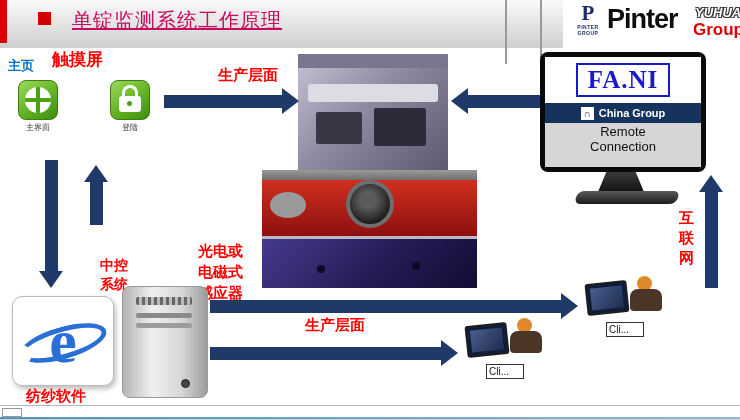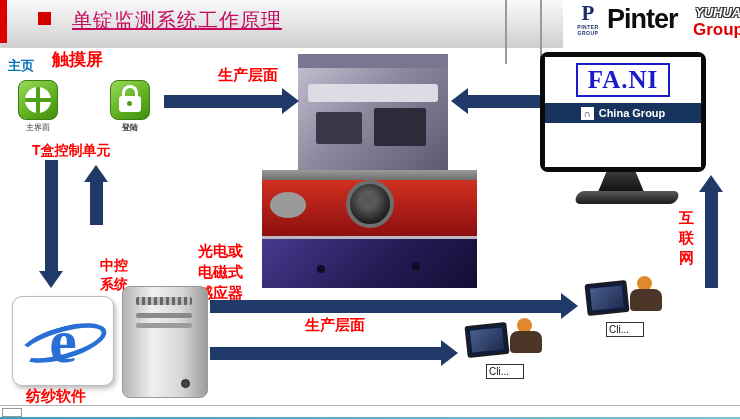--- a/index.html
+++ b/index.html
@@ -151,23 +151,22 @@
   </div>
   <div class="abs gcap" style="left:16px; top:122px;">主界面</div>
 
   <div class="abs gicon" style="left:110px; top:80px;">
     <div class="lock">
       <div class="shackle"></div>
         <div class="lockbody"></div>
         <div class="keyhole"></div>
     </div>
   </div>
-  <div class="abs gcap" style="left:108px; top:122px;font-weight:bold;">登陆</div>
-
-  <div class="abs rlab" style="left:32px; top:142px; font-size:14px;">T盒控制单元</div>
+  <div class="abs gcap" style="left:108px; top:122px;">登陆</div>
+
   <div class="abs rlab" style="left:218px; top:66px; font-size:15px;">生产层面</div>
 
   <div class="abs photo1">
     <div class="abs p1-top"></div>
     <div class="abs p1-bar"></div>
     <div class="abs p1-slot1"></div>
     <div class="abs p1-slot2"></div>
   </div>
 
   <div class="abs photo2">
@@ -185,20 +184,24 @@
 
   <div class="abs monitor-frame">
     <div class="screen">
       <div class="fani-wrap">
         <span class="fani">FA.NI</span>
       </div>
       <div class="pg-bar">
         <span class="pg-logo">∩</span>
         <span>China Group</span>
       </div>
+      <div class="remote">
+        <span>Remote</span>
+        <span>Connection</span>
+      </div>
     </div>
   </div>
   <div class="abs monitor-neck"></div>
   <div class="abs monitor-base"></div>
 
   <div class="abs tower">
     <div class="abs tw-vent"></div>
     <div class="abs tw-cd1"></div>
     <div class="abs tw-cd2"></div>
     <div class="abs tw-btn"></div>

